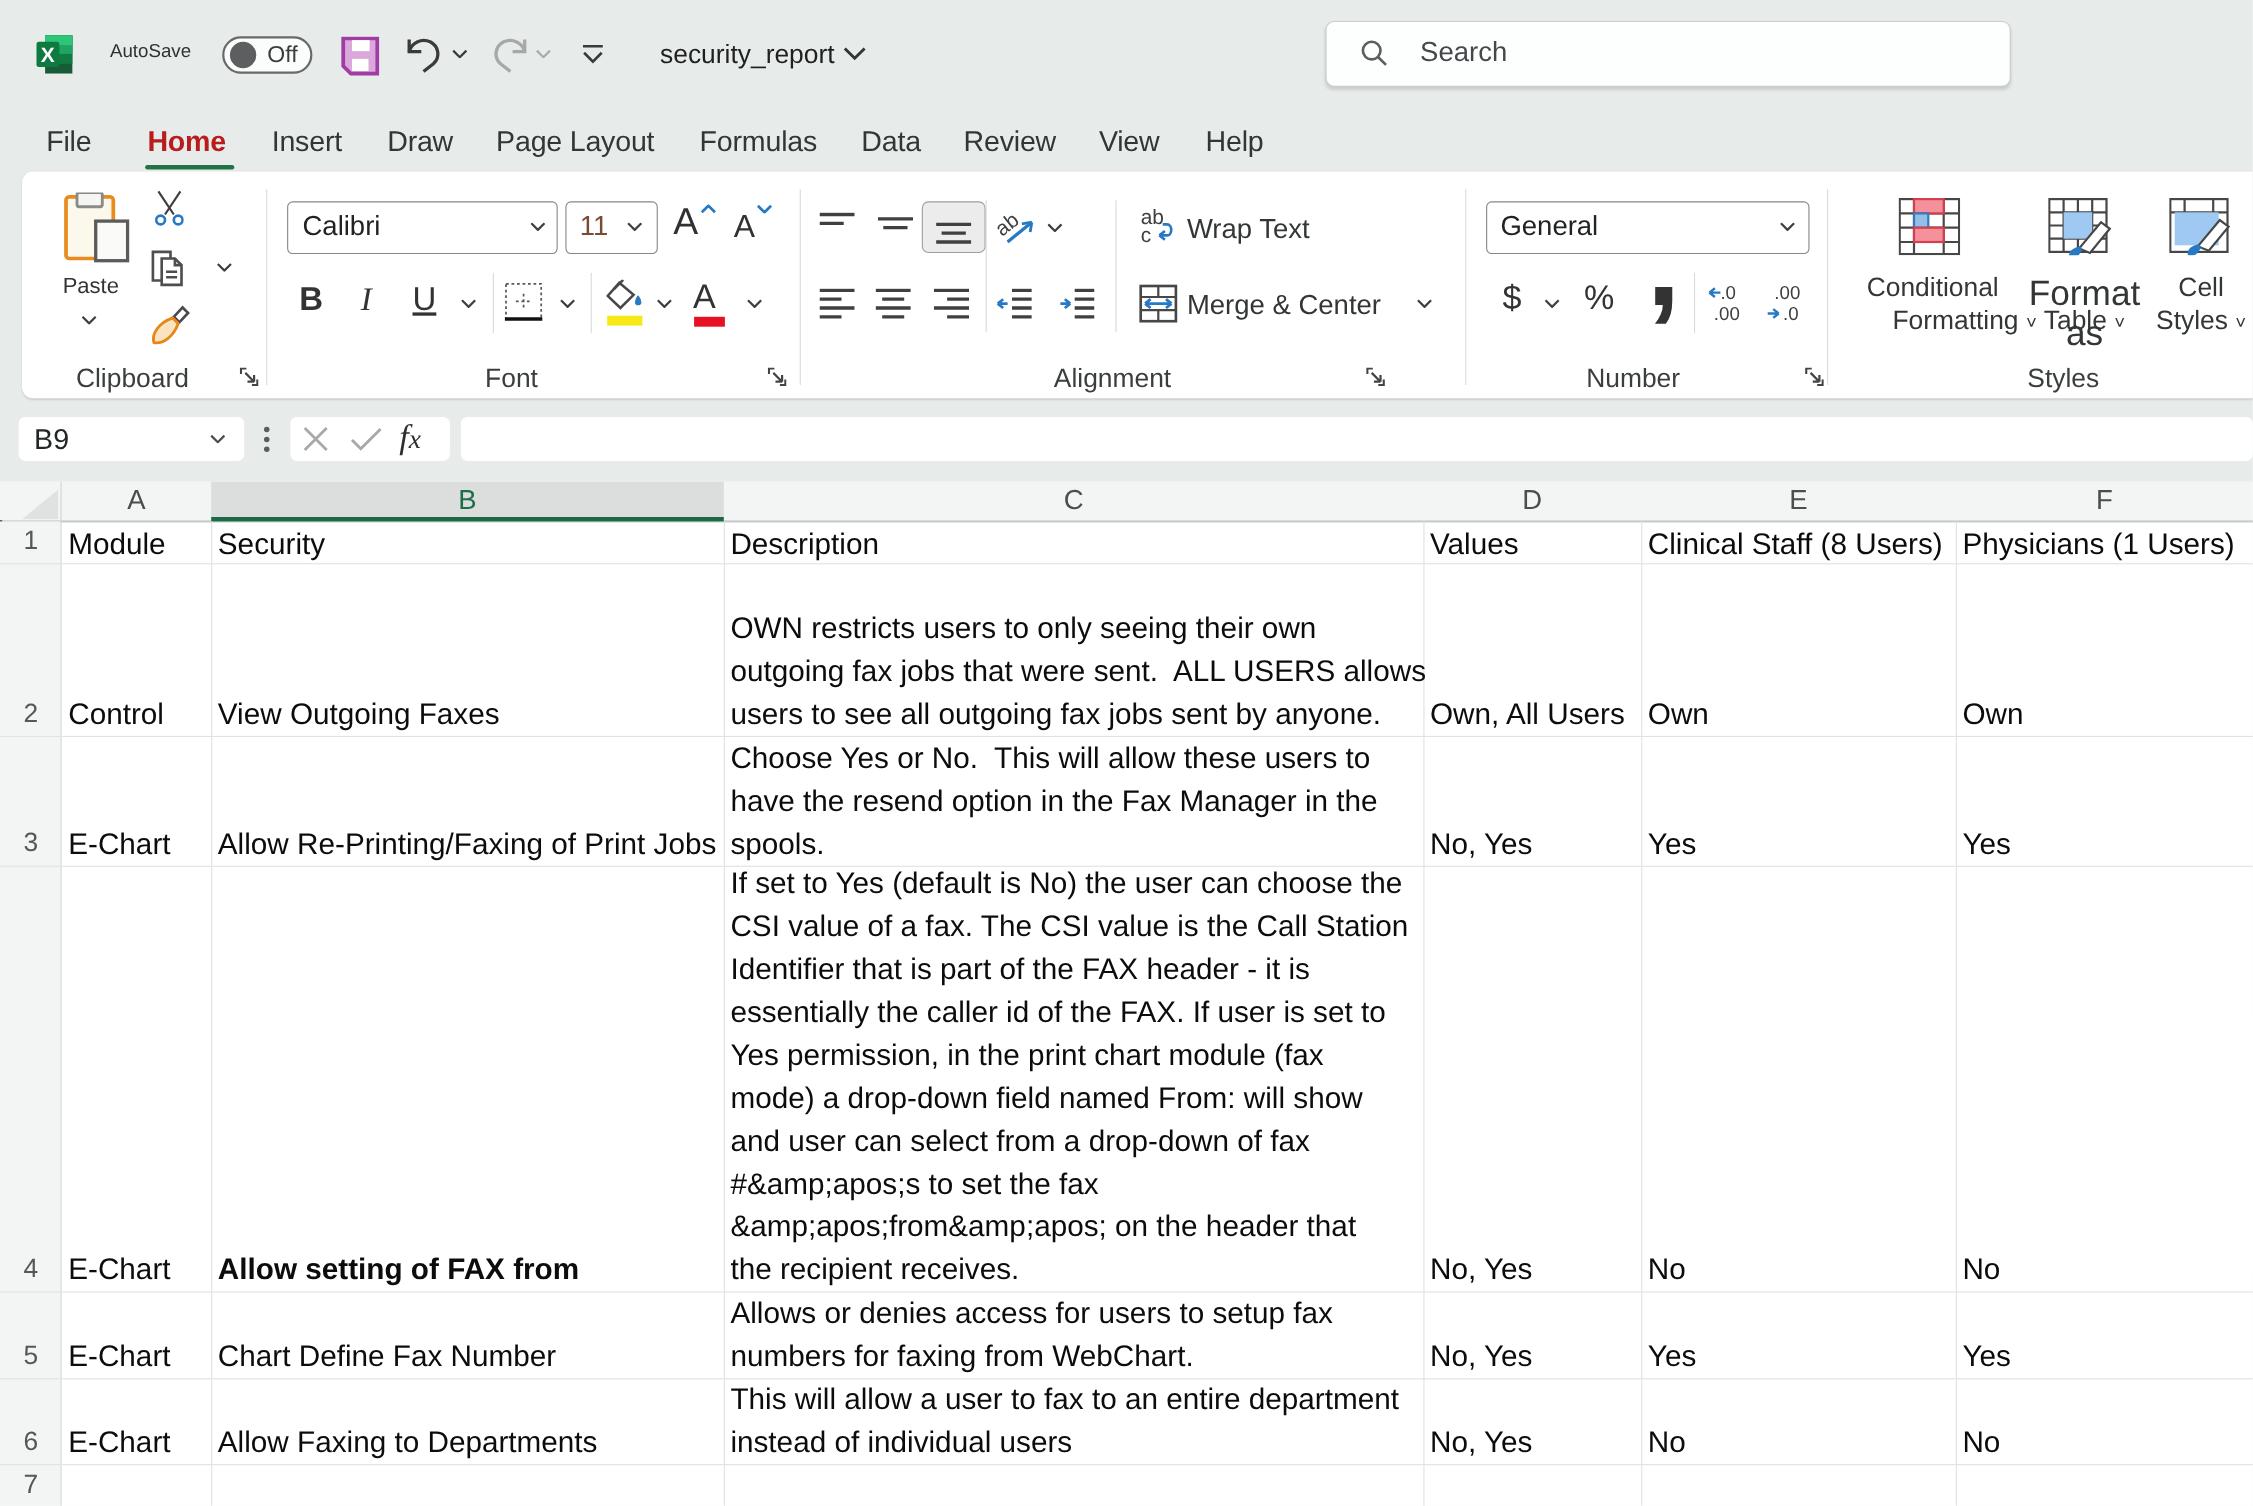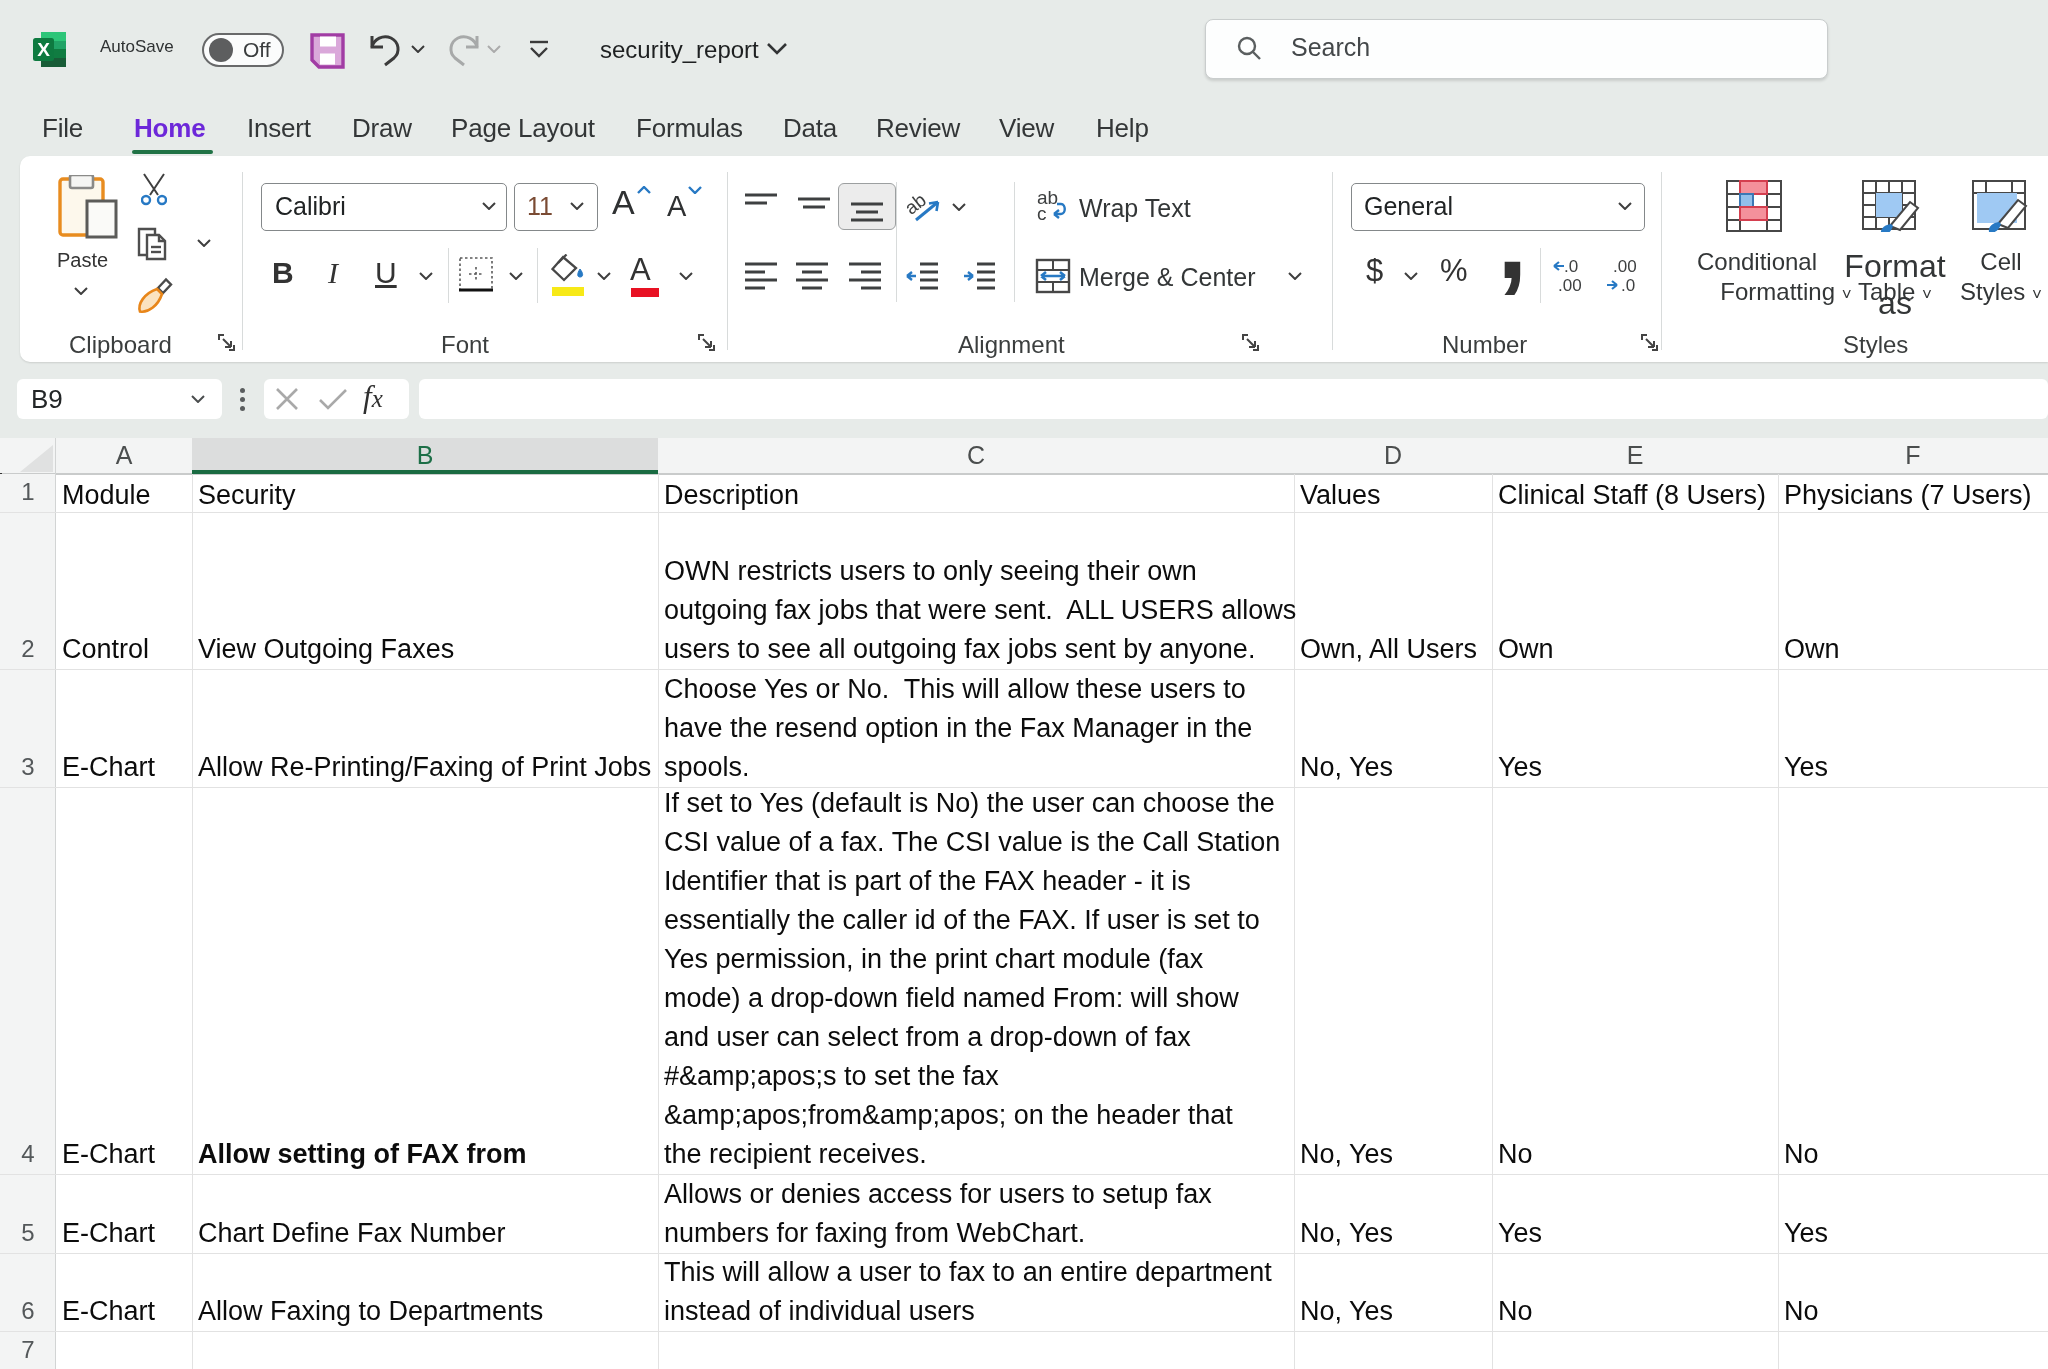--- a/index.html
+++ b/index.html
@@ -62,21 +62,21 @@
     <svg class="a" style="left:29px;top:15px;" width="28" height="28" viewBox="0 0 28 28">
       <circle cx="12" cy="11" r="8" fill="none" stroke="#5b5f60" stroke-width="2.4"></circle>
       <line x1="18" y1="17" x2="25" y2="24" stroke="#5b5f60" stroke-width="2.4"></line>
     </svg>
     <div class="a" style="left:85px;top:13px;font-size:25px;color:#44484a;">Search</div>
   </div>
 </div>
 
 <div class="a" id="tabs" style="top:106px;left:0;width:2048px;height:48px;">
   <div class="tab" style="left:42px;">File</div>
-  <div class="tab" style="left:134px;font-weight:bold;color:#6d28d9;">Home</div>
+  <div class="tab" style="left:134px;font-weight:bold;color:#b91c1c;">Home</div>
   <div class="tab" style="left:247px;">Insert</div>
   <div class="tab" style="left:352px;">Draw</div>
   <div class="tab" style="left:451px;">Page Layout</div>
   <div class="tab" style="left:636px;">Formulas</div>
   <div class="tab" style="left:783px;">Data</div>
   <div class="tab" style="left:876px;">Review</div>
   <div class="tab" style="left:999px;">View</div>
   <div class="tab" style="left:1096px;">Help</div>
   <div class="a" style="left:132px;top:44px;width:81px;height:4px;background:#217346;border-radius:2px;"></div>
 </div>
@@ -395,21 +395,21 @@
 
 </div>
 
 <div id="celltexts">
 
   <div class="cell" style="left:62px;top:476px;">Module</div>
   <div class="cell" style="left:198px;top:476px;">Security</div>
   <div class="cell" style="left:664px;top:476px;">Description</div>
   <div class="cell" style="left:1300px;top:476px;">Values</div>
   <div class="cell" style="left:1498px;top:476px;">Clinical Staff (8 Users)</div>
-  <div class="cell" style="left:1784px;top:476px;">Physicians (7 Users)</div>
+  <div class="cell" style="left:1784px;top:476px;">Physicians (1 Users)</div>
 
   <div class="cell" style="left:62px;top:630px;">Control</div>
   <div class="cell" style="left:198px;top:630px;">View Outgoing Faxes</div>
   <div class="cell" style="left:664px;top:552px;">OWN restricts users to only seeing their own<br>outgoing fax jobs that were sent.  ALL USERS allows<br>users to see all outgoing fax jobs sent by anyone.</div>
   <div class="cell" style="left:1300px;top:630px;">Own, All Users</div>
   <div class="cell" style="left:1498px;top:630px;">Own</div>
   <div class="cell" style="left:1784px;top:630px;">Own</div>
 
   <div class="cell" style="left:62px;top:748px;">E-Chart</div>
   <div class="cell" style="left:198px;top:748px;">Allow Re-Printing/Faxing of Print Jobs</div>

